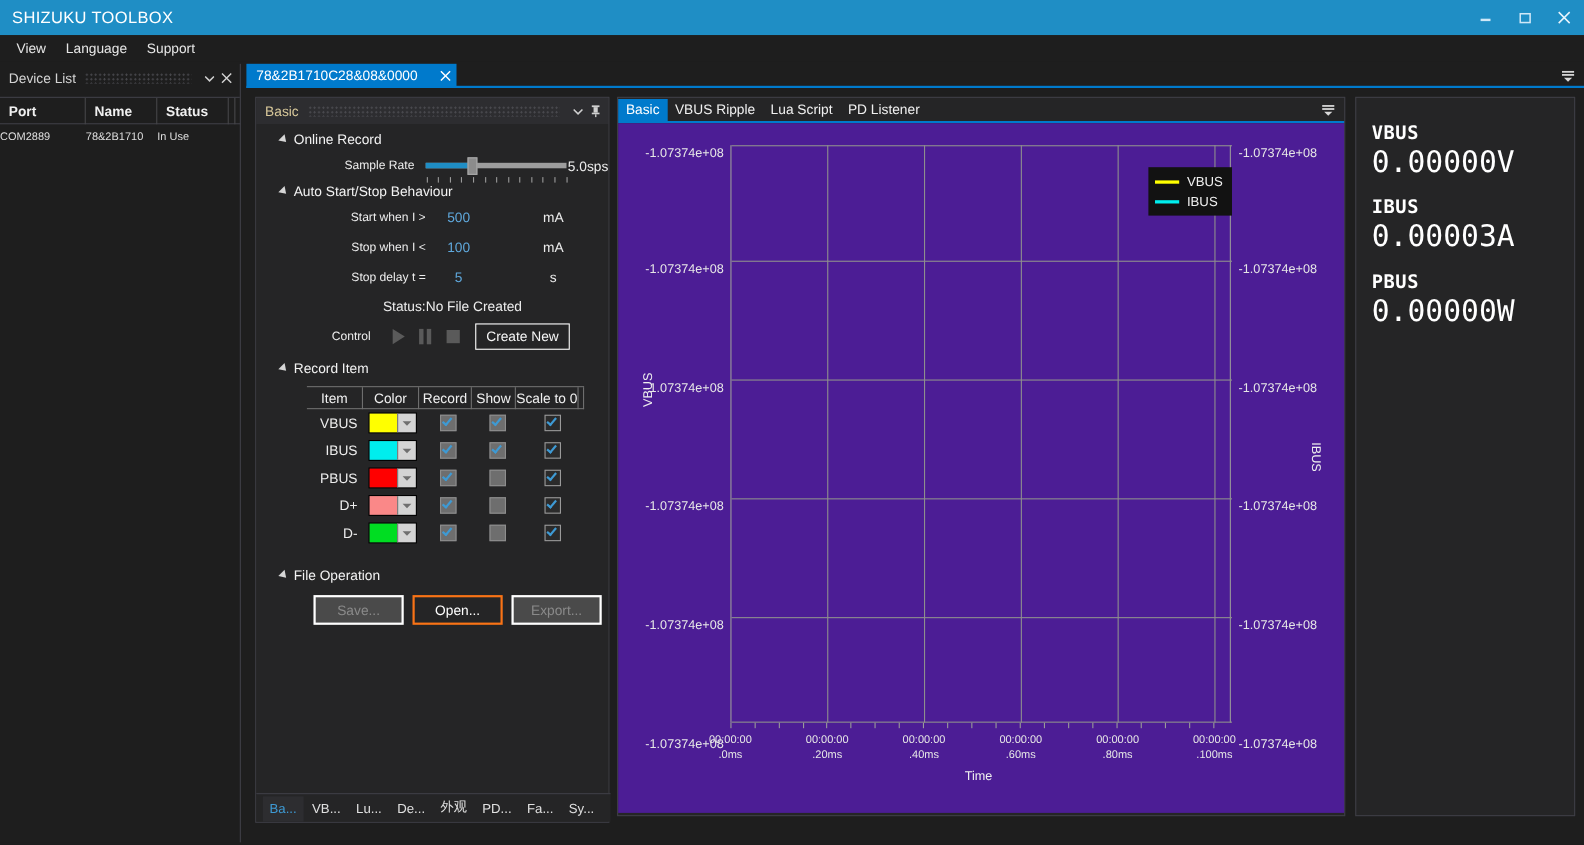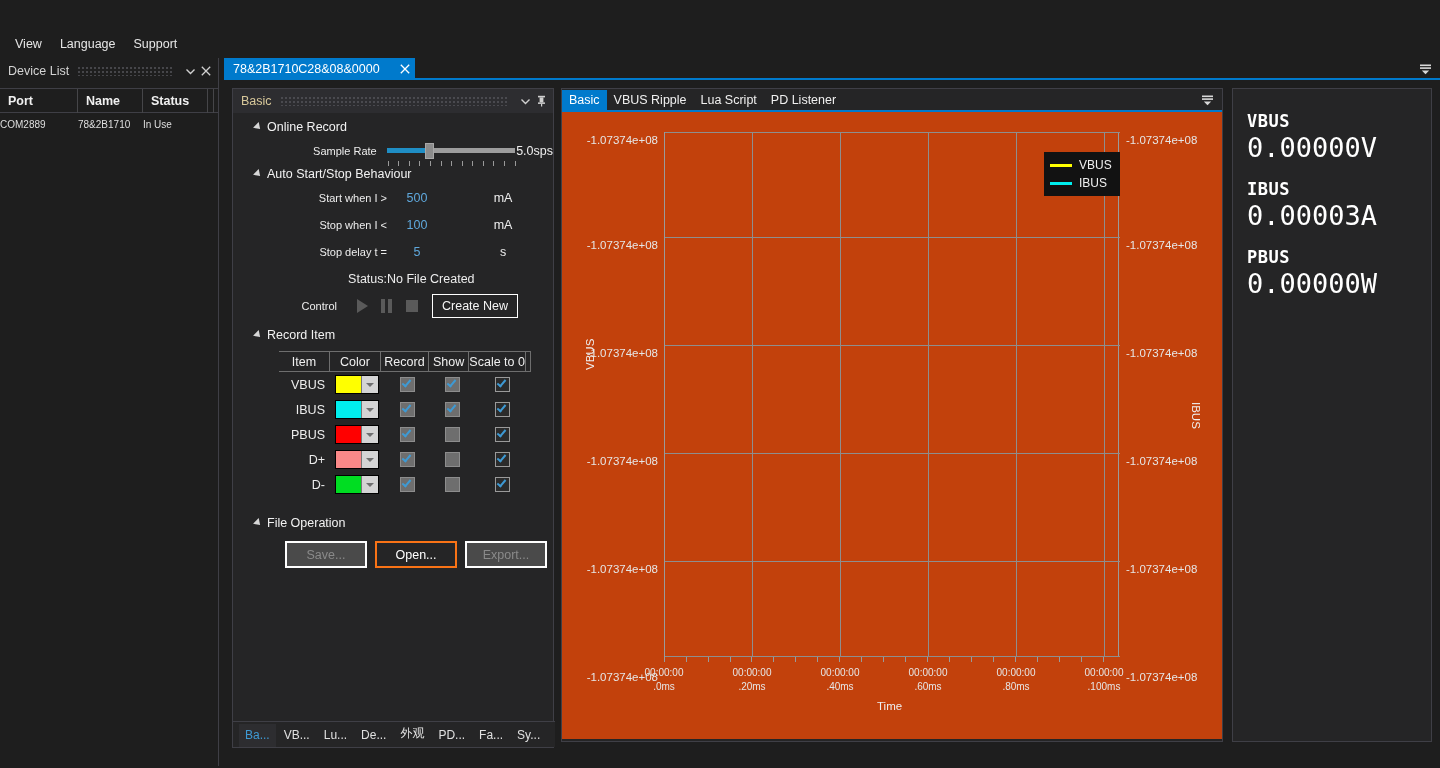--- a/index.html
+++ b/index.html
@@ -197,21 +197,21 @@
   .chart-tabs {
     height: 23px; display: flex; align-items: center; border-bottom: 2px solid #007acc;
     padding-left: 0px; position: relative;
   }
   .ctab { font-size: 12.5px; color: #f0f0f0; padding: 3px 7px; }
   .ctab.active { background: #007acc; color: #ffffff; }
   .chart-overflow {
     position: absolute; right: 7px; top: 3px; width: 16px; height: 16px;
     display: flex; align-items: center; justify-content: center; color: #d8d8d8;
   }
-  .plotarea { position: relative; width: 660px; height: 627px; background: #c2410c; }
+  .plotarea { position: relative; width: 660px; height: 627px; background: #4c1d95; }
 
   .plot-inner {
     position: absolute; left: 102px; top: 20px; width: 455px; height: 525px;
     border-left: 1px solid #9a9a9a; border-right: 1px solid #9a9a9a;
   }
   .gridline-h { position: absolute; left: 0; width: 455px; height: 1px; background: #8e8e8e; }
   .gridline-v { position: absolute; top: 0; height: 525px; width: 1px; background: #8e8e8e; }
 
   .ytick-l {
     position: absolute; right: 564px; font-size: 11.5px; color: #e6e6e6;
@@ -256,20 +256,40 @@
     font-family: "DejaVu Sans Mono", monospace; font-size: 27px; color: #ffffff;
     letter-spacing: 0px; margin-top: 1px;
   }
   .statusbar { position: absolute; left:0; bottom:0; width: 1440px; height: 2px; background:#1e1e1e; }
 </style>
 </head>
 <body>
 
 <div id="app">
 
+  <div class="titlebar">
+    <div class="title-text">SHIZUKU TOOLBOX</div>
+    <div class="win-ctrls">
+      <div class="win-btn">
+        <svg width="11" height="11" viewBox="0 0 11 11">
+          <rect x="1" y="6" width="9" height="2.2" fill="#cfe8f7"></rect>
+        </svg>
+      </div>
+      <div class="win-btn">
+        <svg width="11" height="11" viewBox="0 0 11 11">
+          <rect x="1" y="1.5" width="9" height="8" fill="none" stroke="#cfe8f7" stroke-width="1.4"></rect>
+        </svg>
+      </div>
+      <div class="win-btn">
+        <svg width="12" height="12" viewBox="0 0 12 12">
+          <path d="M1 1 L11 11 M11 1 L1 11" stroke="#e6f3fc" stroke-width="1.4" fill="none"></path>
+        </svg>
+      </div>
+    </div>
+  </div>
 
   <div class="menubar">
     <div class="menu-item">View</div>
     <div class="menu-item">Language</div>
     <div class="menu-item">Support</div>
   </div>
 
   <div class="devpanel">
     <div class="dev-header">
       <span class="dev-title">Device List</span>

